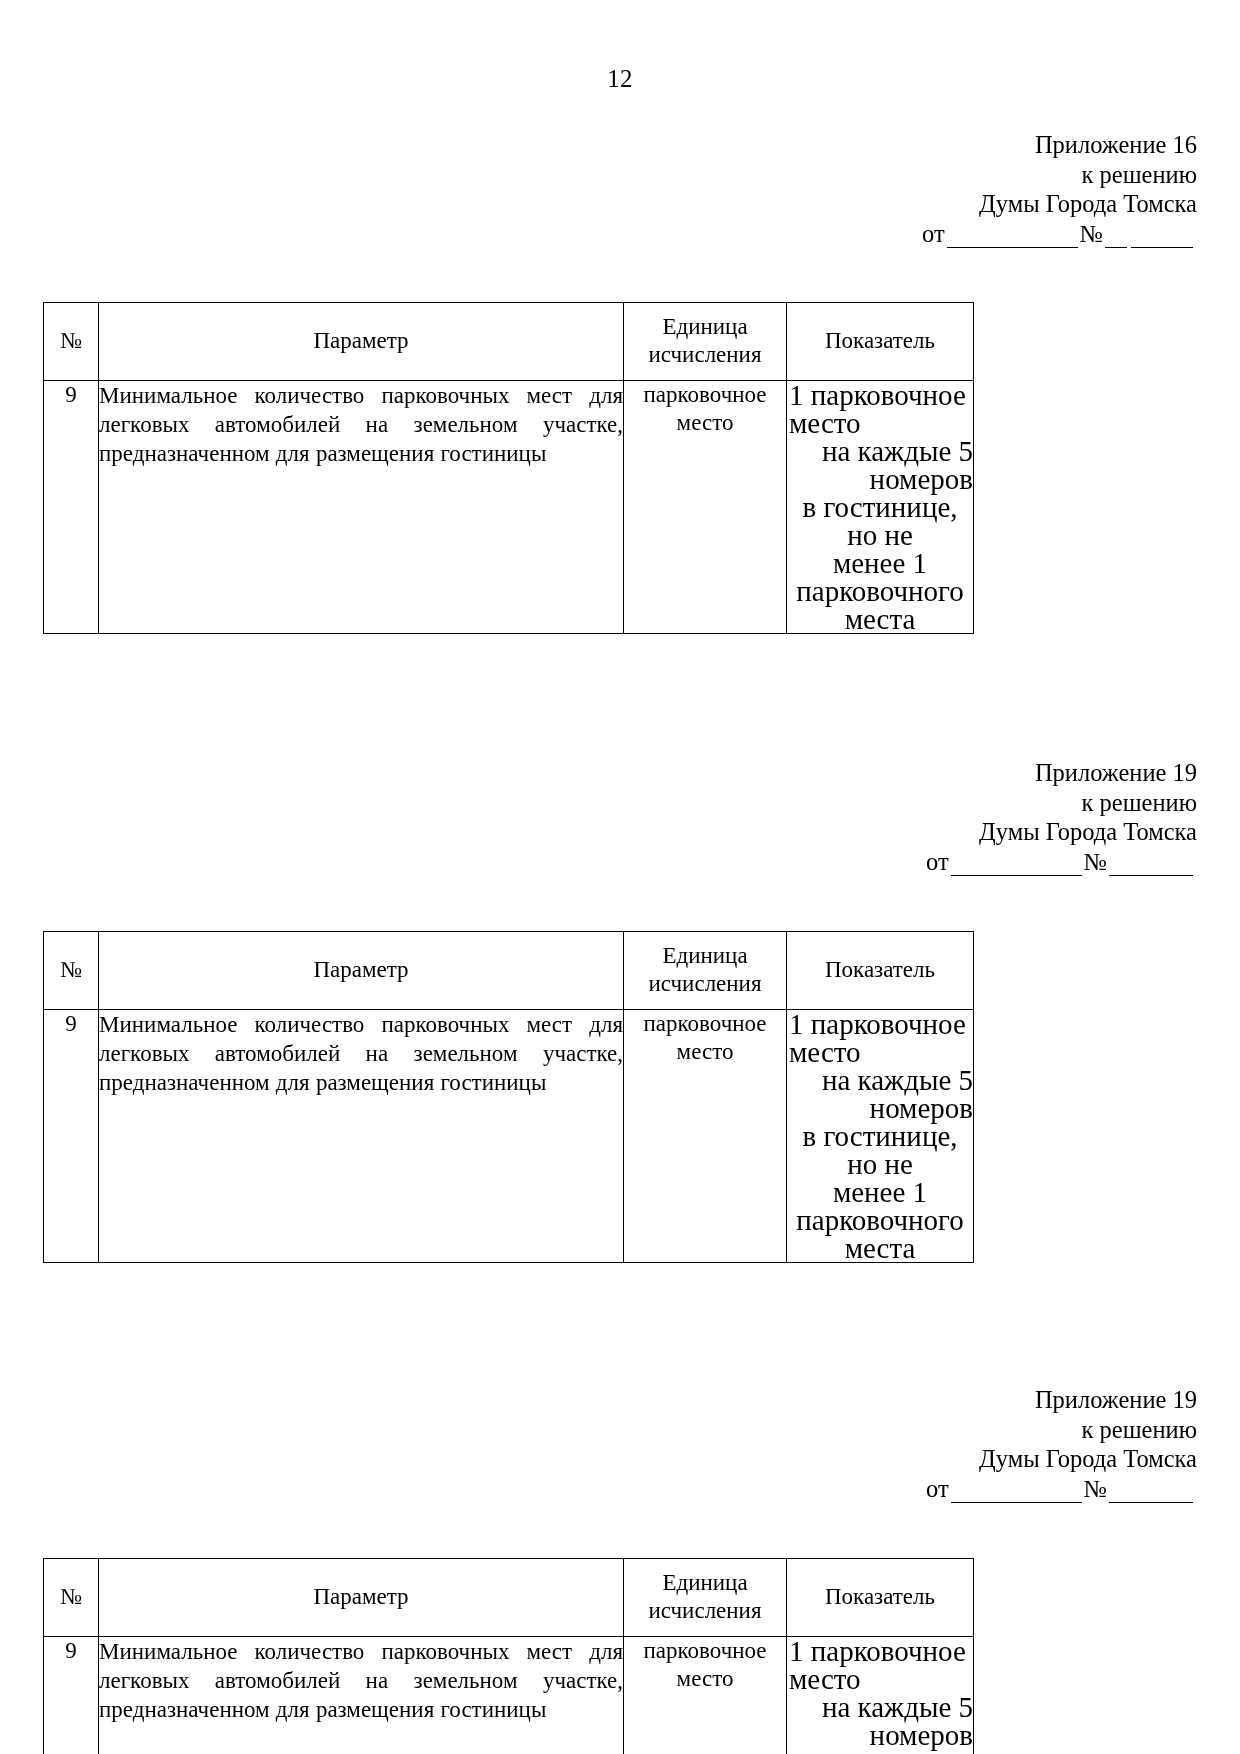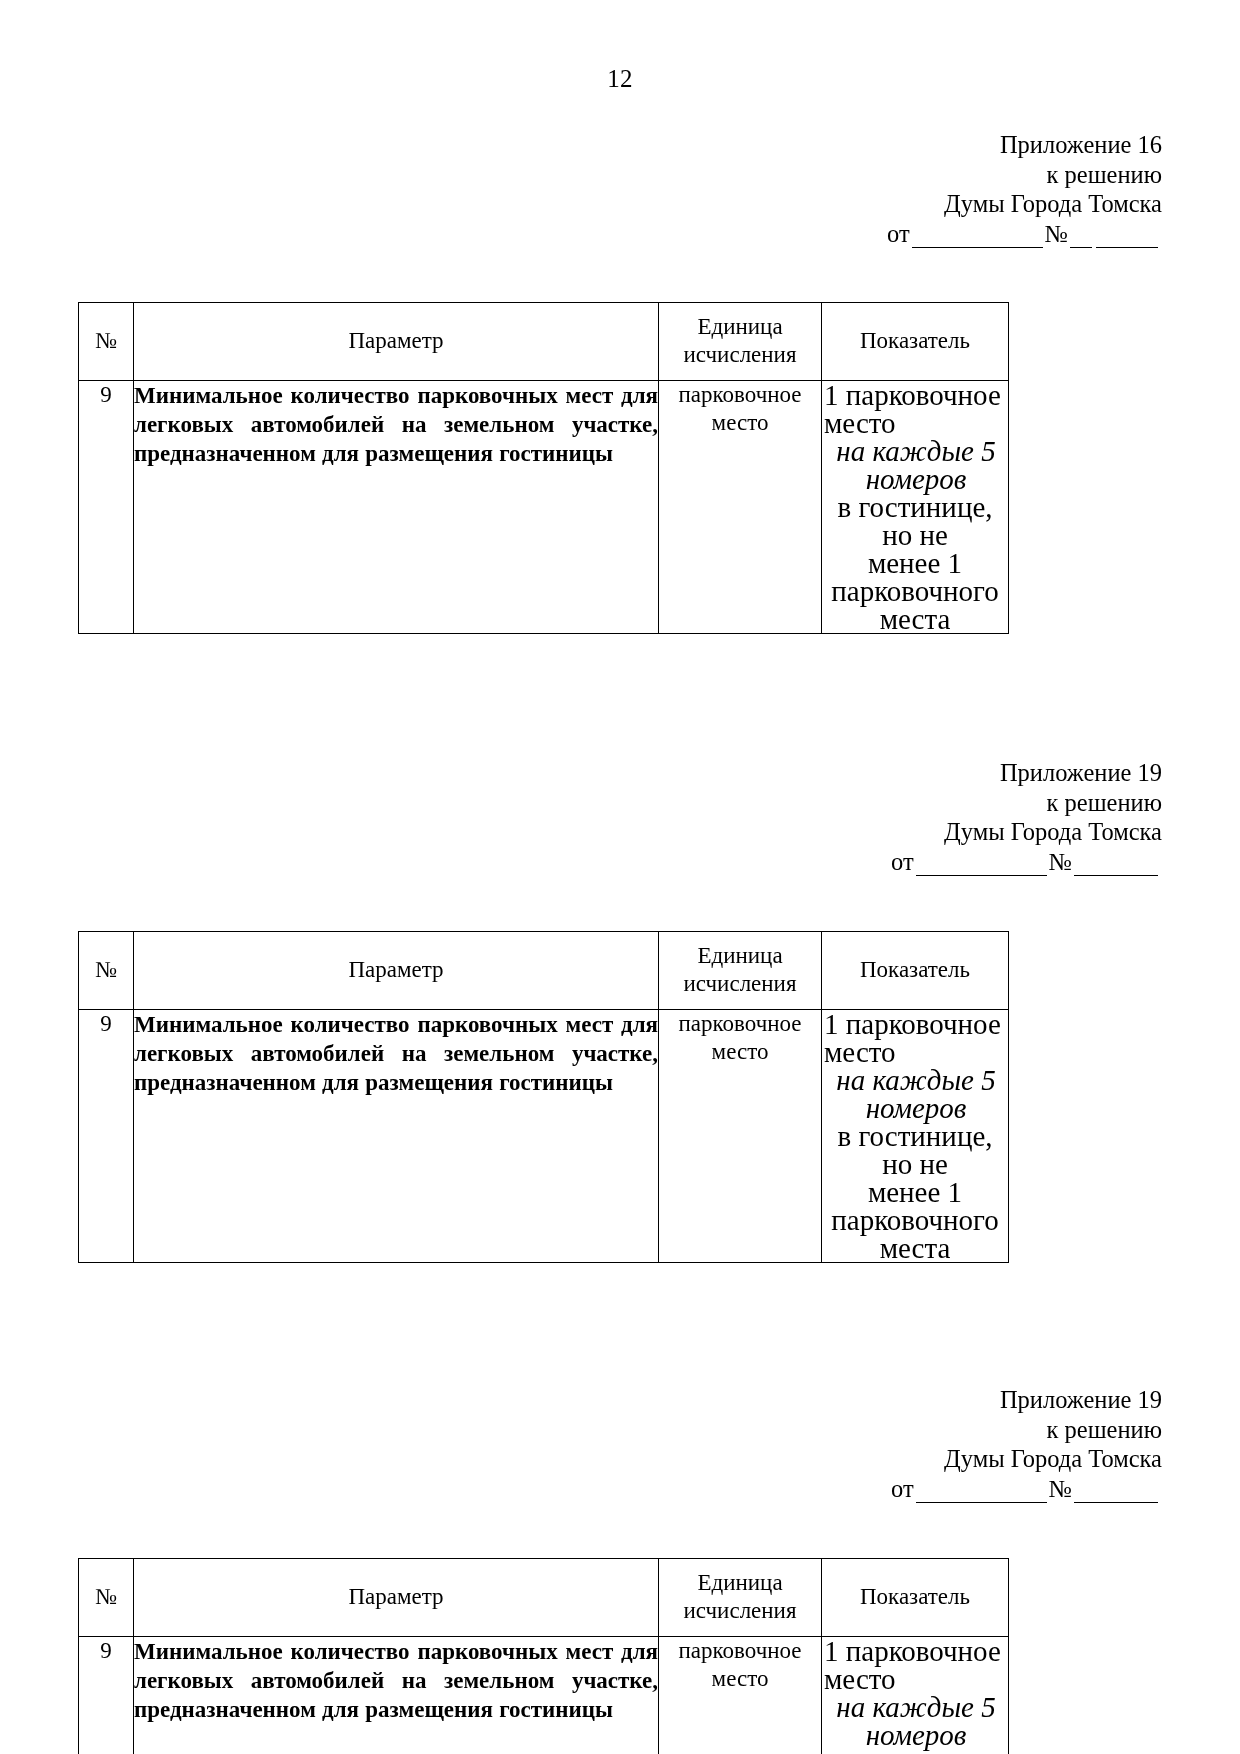--- a/index.html
+++ b/index.html
@@ -12,21 +12,21 @@
     height: 1754px;
     font-family: "Liberation Serif", "DejaVu Serif", serif;
     color: #000000;
     -webkit-font-smoothing: antialiased;
   }
   .page {
     position: relative;
     width: 1240px;
     height: 1754px;
     box-sizing: border-box;
-    padding: 0 78px;
+    padding: 0 43px;
     border-radius: 13px;
   }
   .page-number {
     text-align: center;
     font-size: 25px;
     line-height: 1;
     padding-top: 66px;
     letter-spacing: 0.3px;
   }
   .block {
@@ -90,36 +90,35 @@
     padding: 10px 2px 0 2px;
   }
   td.cell-param {
     text-align: justify;
     text-align-last: left;
     font-size: 23px;
     line-height: 29px;
     padding: 10px 13px 10px 14px;
     hyphens: none;
     word-spacing: 0.5px;
-    font-weight: bold;
   }
   td.cell-unit {
     text-align: center;
     font-size: 23px;
     line-height: 28px;
     padding: 10px 6px 0 6px;
   }
   td.cell-ind {
     text-align: center;
     font-size: 29px;
     line-height: 28px;
     padding: 9px 2px 8px 2px;
   }
   td.cell-ind .first-line { text-align: left; padding-left: 2px; }
-  td.cell-ind .second-line { text-align: center; padding-left: 2px; font-style: italic; }
+  td.cell-ind .second-line { text-align: right; padding-left: 2px; }
 
   
   #block-1 { padding-top: 39px; }
   #block-1 .appendix-header { margin-bottom: 0; }
   #block-1 table.param-table { margin-top: 54px; }
 
   #block-2 { padding-top: 124px; }
   #block-2 table.param-table { margin-top: 55px; }
 
   #block-3 { padding-top: 122px; }

